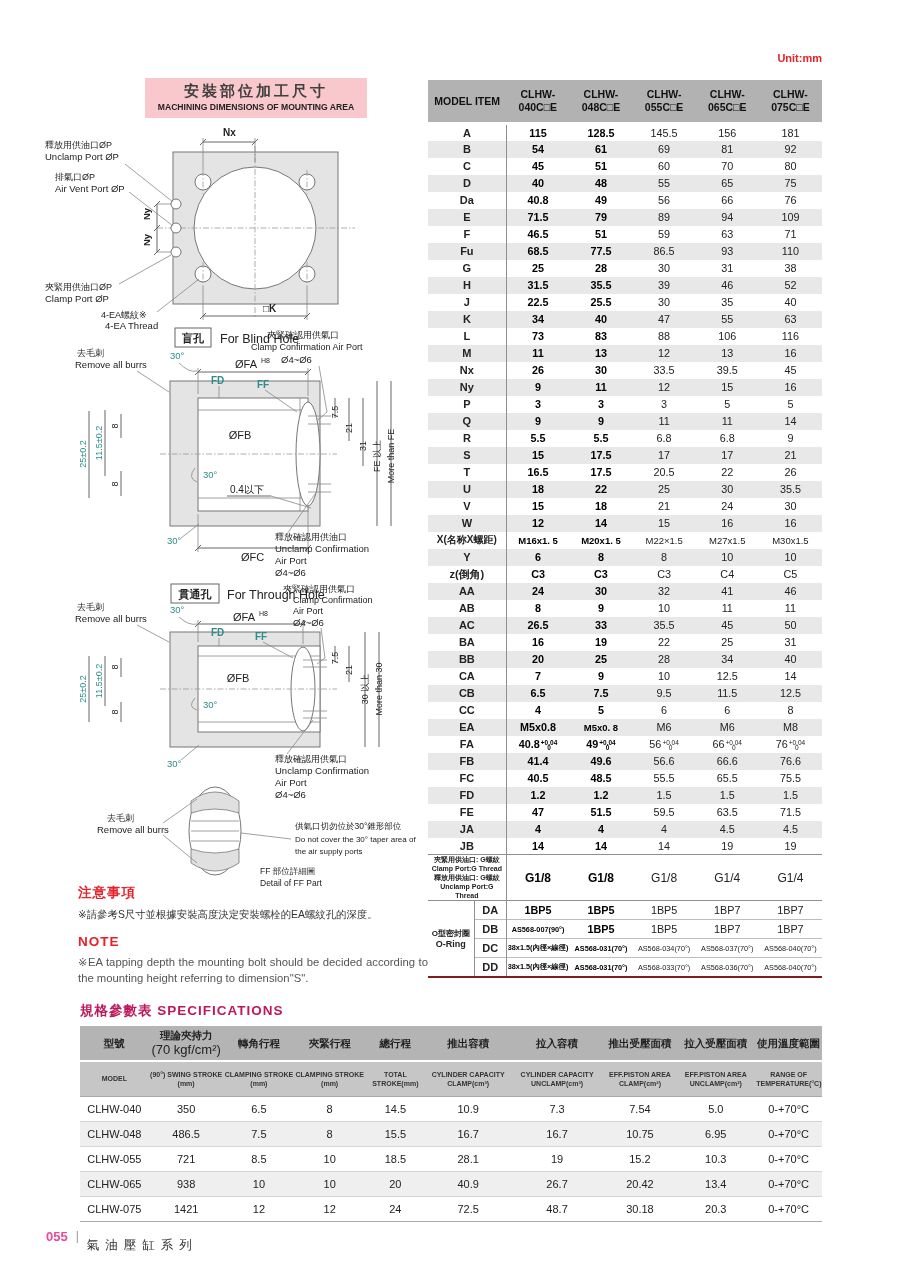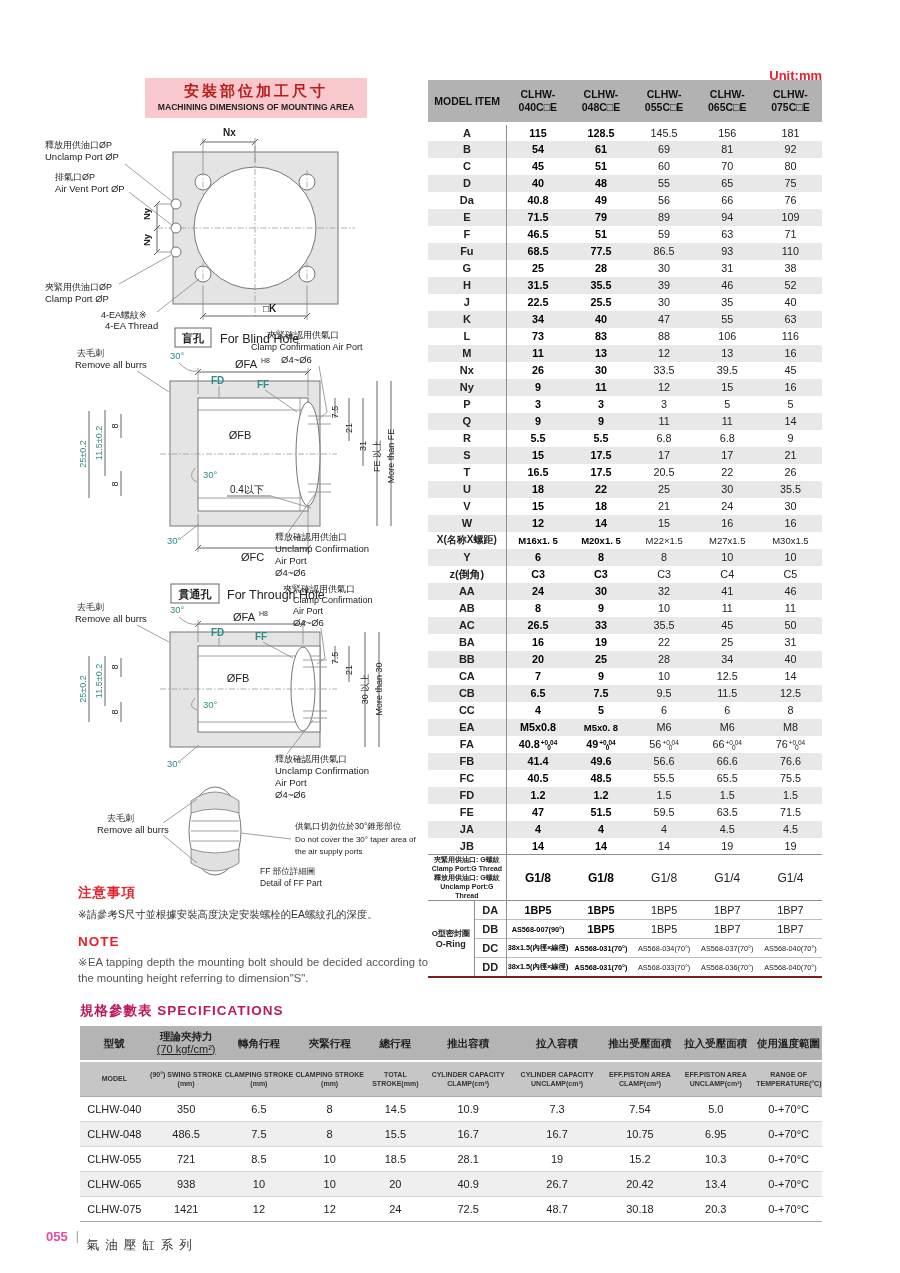--- a/index.html
+++ b/index.html
@@ -1,25 +1,25 @@
 <!DOCTYPE html>
 <html><head>
 <meta charset="utf-8">
 <style>
   html,body{margin:0;padding:0;}
   body{width:900px;height:1273px;position:relative;background:#ffffff;
        font-family:"Liberation Sans","DejaVu Sans",sans-serif;color:#222;overflow:hidden;}
   .abs{position:absolute;}
 
   
-  .unit{top:68px;right:78px;color:#e62129;font-weight:bold;font-size:13px;}
+  .unit{top:52px;right:78px;color:#e62129;font-weight:bold;font-size:11px;}
 
   
   .banner{left:145px;top:78px;width:222px;height:40px;background:#f8c8cc;text-align:center;}
-  .banner .zh{font-size:15px;font-weight:bold;letter-spacing:3px;color:#b91c1c;padding-top:4px;}
+  .banner .zh{font-size:15px;font-weight:bold;letter-spacing:3px;color:#404040;padding-top:4px;}
   .banner .en{font-size:8.6px;font-weight:bold;color:#222;margin-top:1px;}
 
   
   svg text{font-family:"Liberation Sans","DejaVu Sans",sans-serif;fill:#222;}
   .t9{font-size:9px;} .t95{font-size:9.5px;} .t10{font-size:10px;} .t11{font-size:11px;}
   .t85{font-size:8.5px;} .t8{font-size:8px;} .t7{font-size:7px;}
   .teal{fill:#2e8b8b;} .bold{font-weight:bold;}
   .ln{stroke:#666;fill:none;stroke-width:1;}
   .lt{stroke:#888;fill:none;stroke-width:0.8;}
   .cl{stroke:#999;fill:none;stroke-width:0.8;stroke-dasharray:6 2 1.5 2;}
@@ -55,21 +55,21 @@
   .notes h3{margin:0;color:#e62129;font-size:13.5px;letter-spacing:1px;}
   .notes p.zh{margin:6px 0 12px 0;font-size:10.4px;color:#333;line-height:1.35;}
   .notes p.en{margin:6px 0 0 0;font-size:11.3px;color:#555;line-height:1.4;text-align:justify;}
 
   
   .specheading{left:80px;top:1002px;color:#be185d;font-weight:bold;font-size:13.5px;letter-spacing:1px;}
   .specwrap{left:80px;top:1026px;width:742px;}
   table.spec{border-collapse:collapse;table-layout:fixed;width:742px;border-bottom:1px solid #aaa;}
   table.spec th,table.spec td{padding:0;text-align:center;vertical-align:middle;}
   table.spec tr.hz th{background:#b4b4b4;height:34px;font-size:10.5px;font-weight:bold;color:#222;border-bottom:2px solid #fff;line-height:1.2;}
-  table.spec tr.hz th .zh2{font-size:11px;font-weight:normal;text-decoration:underline;}
+  table.spec tr.hz th .zh2{font-size:13px;font-weight:normal;}
   table.spec tr.he th{background:#c6c6c6;height:30px;font-size:7px;font-weight:bold;color:#333;line-height:1.3;padding:2px 1px;border-bottom:1px solid #aaa;}
   table.spec tbody tr{height:25px;border-top:1px solid #d5d5d5;}
   table.spec tbody tr.alt{background:#efefef;}
   table.spec tbody td{font-size:11px;color:#222;}
   table.spec td.model{font-weight:normal;}
 
   
   .footer{left:46px;top:1218px;font-size:12px;display:flex;align-items:center;gap:8px;}
   .footer .num{color:#ec4899;font-weight:bold;font-size:13px;}
   .footer .bar{color:#999;}

